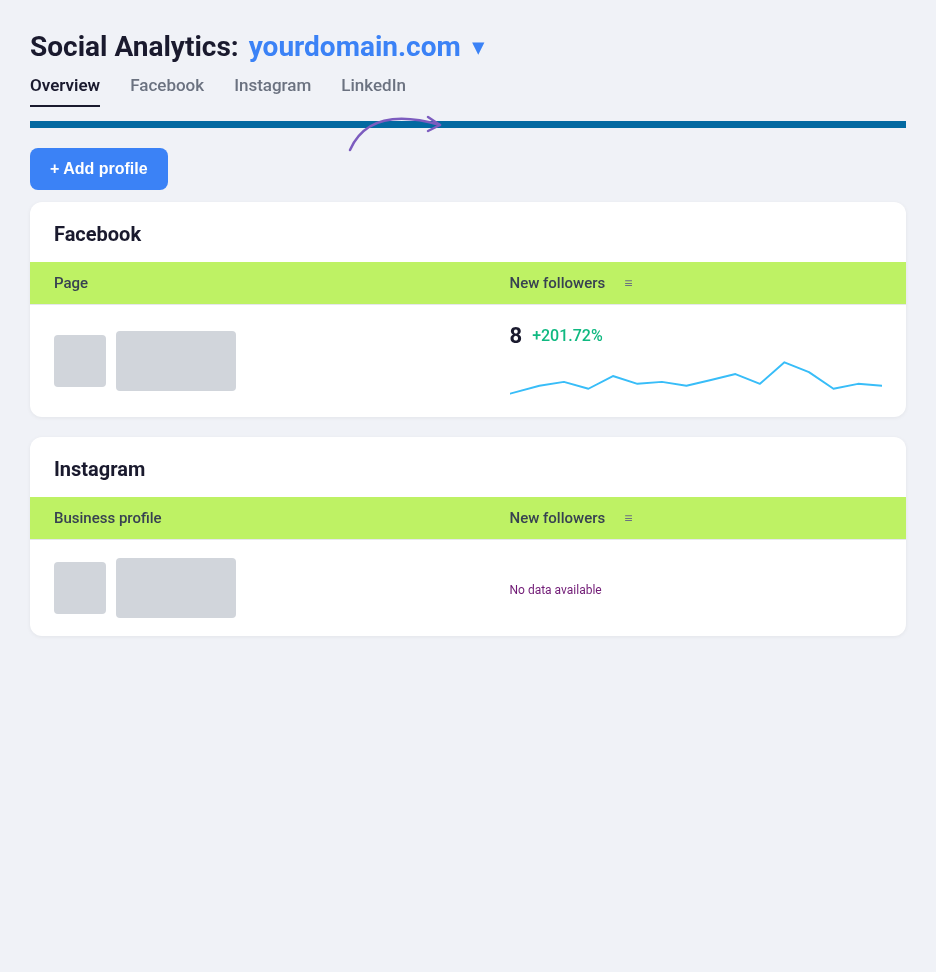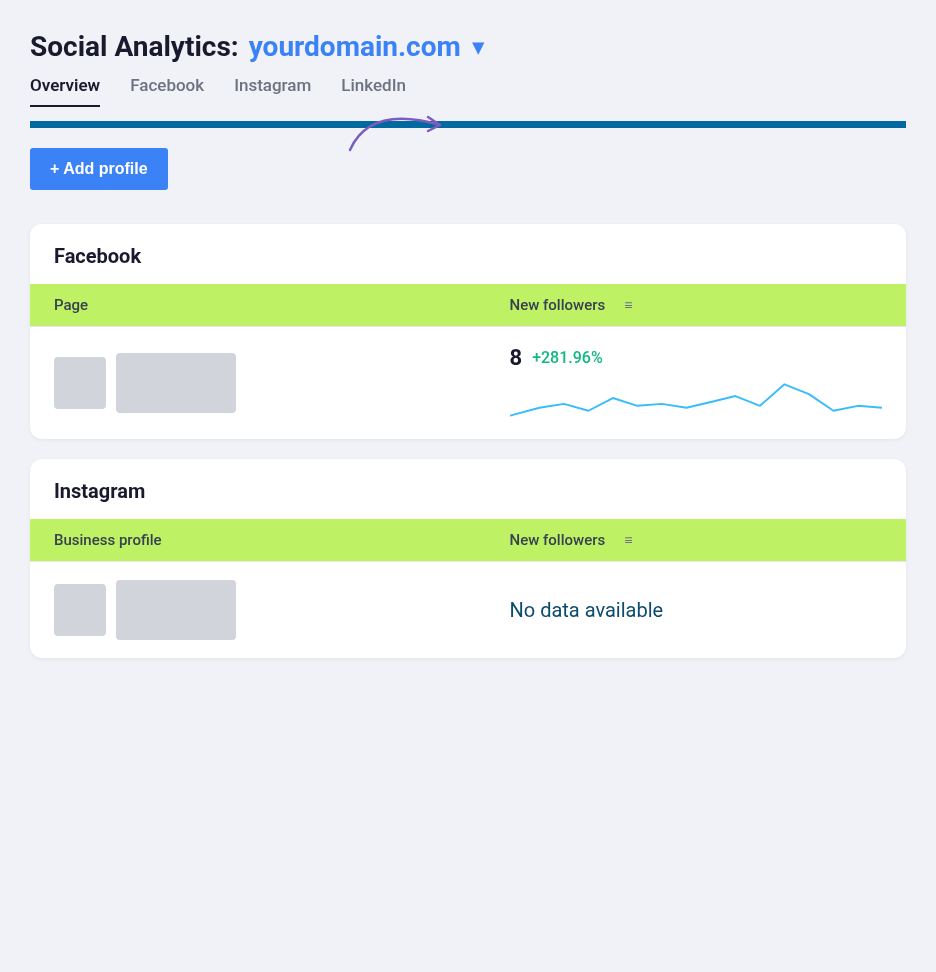--- a/index.html
+++ b/index.html
@@ -83,26 +83,26 @@
     }
 
     
     .add-profile-btn {
       display: inline-flex;
       align-items: flex-end;
       gap: 8px;
       background: #3b82f6;
       color: white;
       border: none;
-      border-radius: 3px;
+      border-radius: 8px;
       padding: 12px 20px;
       font-size: 16px;
       font-weight: 600;
       cursor: pointer;
-      margin-bottom: 34px;
+      margin-bottom: 12px;
     }
 
     
     .card {
       background: white;
       border-radius: 12px;
       margin-bottom: 20px;
       overflow: hidden;
       box-shadow: 0 1px 4px rgba(0,0,0,0.06);
     }
@@ -207,22 +207,22 @@
     }
 
     
     .sparkline {
       width: 100%;
       max-width: 400px;
     }
 
     
     .no-data {
-      font-size: 20px;
-      color: #0c4a6e;
+      font-size: 12px;
+      color: #701a75;
     }
   </style>
 </head>
 <body>
 
 
 
 
 <div class="page-header">
   <span class="page-title-static">Social Analytics:</span>
@@ -276,21 +276,21 @@
         <td>
           <div class="page-thumbnails">
             <div class="thumb-small"></div>
             <div class="thumb-large"></div>
           </div>
         </td>
         <td>
           <div class="metric-cell">
             <div class="metric-value-row">
               <span class="metric-number">8</span>
-              <span class="metric-change">+281.96%</span>
+              <span class="metric-change">+201.72%</span>
             </div>
 
             <svg class="sparkline" viewBox="0 0 380 45" height="45" xmlns="http://www.w3.org/2000/svg">
               <polyline points="0,40 30,32 55,28 80,35 105,22 130,30 155,28 180,32 205,26 230,20 255,30 280,8 305,18 330,35 355,30 380,32" fill="none" stroke="#38bdf8" stroke-width="2" stroke-linecap="round" stroke-linejoin="round"></polyline>
             </svg>
           </div>
         </td>
       </tr>
     </tbody>
   </table>

